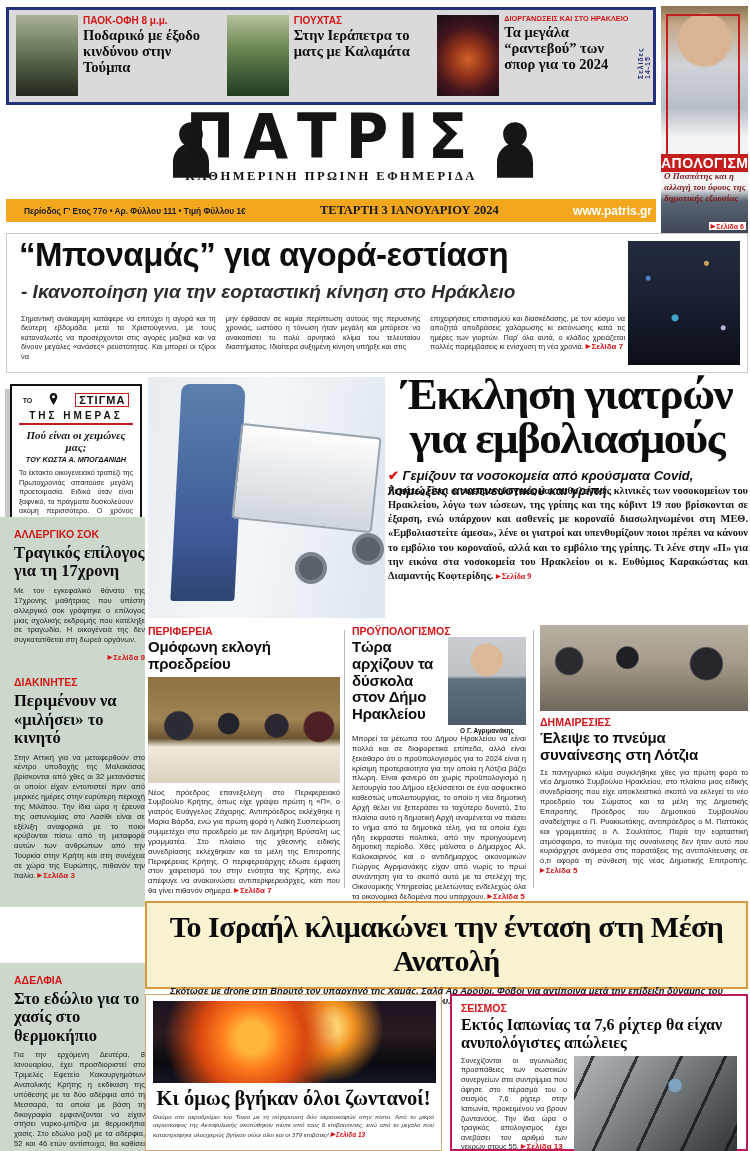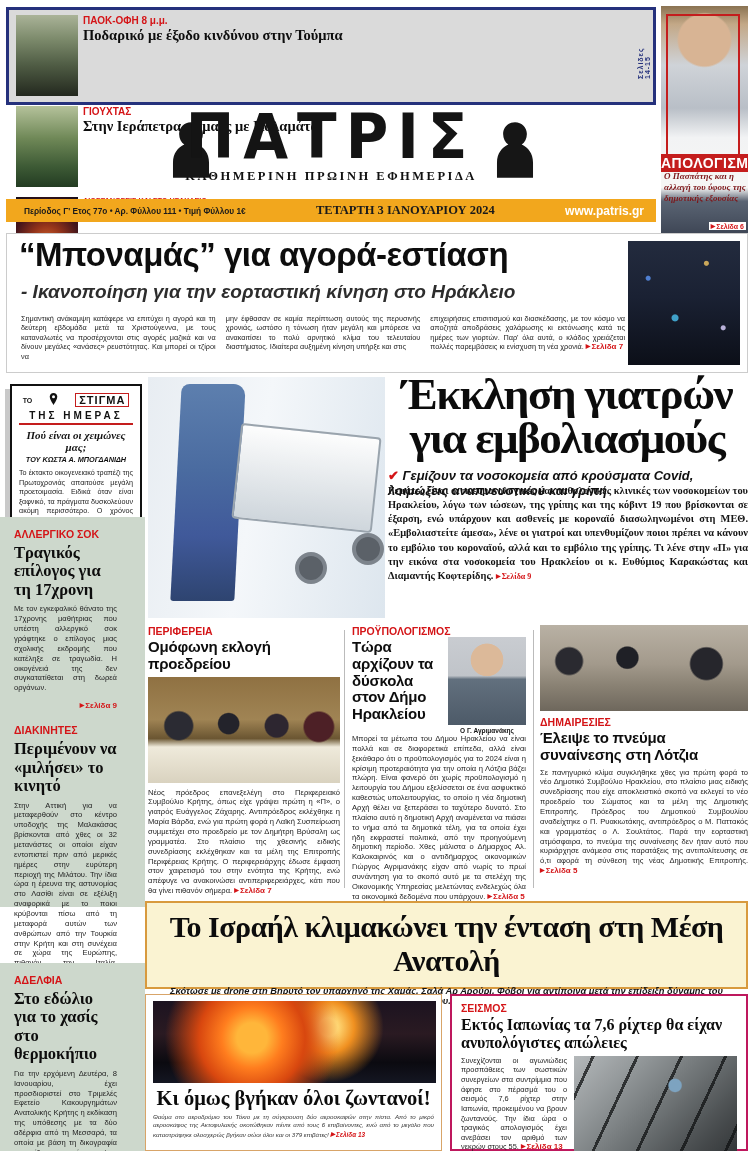--- a/index.html
+++ b/index.html
@@ -7,21 +7,21 @@
         font-family:"Liberation Sans",sans-serif;color:#111;}
   .abs{position:absolute;}
   .photo{background-size:cover;}
   .kicker{color:#d41417;font-weight:bold;font-family:"Liberation Sans",sans-serif;}
   .pageref{color:#d41417;font-weight:bold;font-size:8px;white-space:nowrap;}
   .pageref::before{content:"▶";font-size:6px;margin-right:1px;vertical-align:1px;}
   .body-sm{font-size:7.6px;line-height:1.3;text-align:justify;color:#1c1c1c;}
 
   
   .strip{left:6px;top:7px;width:650px;height:98px;background:#dadada;border:3px solid #25317c;
-         box-sizing:border-box;display:flex;padding-right:12px;flex-direction:column;}
+         box-sizing:border-box;display:flex;padding-right:12px;}
   .teaser{flex:1;display:flex;gap:5px;padding:5px 3px 5px 7px;min-width:0;}
   .tphoto{width:62px;height:81px;flex:none;}
   .p-t1{background:linear-gradient(180deg,#aab398 0%,#7c8a6b 30%,#4f5c44 62%,#23281e 100%);}
   .p-t2{background:linear-gradient(180deg,#b5c29b 0%,#6f8857 40%,#3d5a35 75%,#233c22 100%);}
   .p-t3{background:radial-gradient(circle at 50% 55%,#d1622a 0%,#93331a 30%,#43151c 60%,#160d18 100%);}
   .ttext{flex:1;min-width:0;}
   .tkick{font-size:10px;line-height:1.1;}
   .teaser:nth-child(3) .tkick{font-size:7.3px;}
   .ttitle{font-family:"Liberation Serif",serif;font-weight:bold;font-size:14.5px;line-height:1.12;margin-top:1px;color:#0d0d0d;}
   .vlabel{position:absolute;right:2px;top:50%;transform:translateY(-50%) rotate(180deg);
@@ -44,21 +44,21 @@
   .mast-title{font-family:"DejaVu Sans",sans-serif;font-weight:900;font-size:58px;letter-spacing:9px;
               line-height:1.05;color:#141414;transform:scaleY(1.08);}
   .mast-sub{font-family:"Liberation Serif",serif;font-weight:bold;font-size:12.5px;letter-spacing:2.5px;margin-top:2px;}
   .mast-portrait{position:absolute;top:14px;width:46px;height:58px;}
   .mp-left{left:162px;} .mp-right{right:118px;}
 
   
   .ybar{left:6px;top:199px;width:650px;height:23px;background:#f2a71d;display:flex;align-items:center;box-sizing:border-box;}
   .yb-left{font-size:8.3px;font-weight:bold;padding-left:18px;color:#1b1b1b;}
   .yb-center{flex:1;text-align:center;font-family:"Liberation Serif",serif;font-weight:bold;font-size:12.5px;color:#1b1b1b;}
-  .yb-right{color:#fff;font-weight:bold;font-size:12px;padding-right:12px;}
+  .yb-right{color:#fff;font-weight:bold;font-size:12px;padding-right:4px;}
 
   
   .lead{left:6px;top:233px;width:742px;height:140px;border:1px solid #ccc;box-sizing:border-box;background:#fff;}
   .lead-h{position:absolute;left:12px;top:2px;font-weight:bold;font-size:33px;letter-spacing:-.5px;color:#0d0d0d;}
   .lead-sub{position:absolute;left:14px;top:47px;font-weight:bold;font-style:italic;font-size:19px;color:#2d2d2d;}
   .lead-cols{position:absolute;left:14px;top:80px;width:604px;display:flex;gap:10px;}
   .lead-col{flex:1;font-size:7.3px;line-height:1.3;text-align:justify;color:#222;}
   .p-lead{position:absolute;right:7px;top:7px;width:112px;height:124px;background:
      radial-gradient(circle at 18% 30%,#4f7fd1 0 2px,rgba(0,0,0,0) 3px),
      radial-gradient(circle at 70% 18%,#caa75a 0 2px,rgba(0,0,0,0) 3px),
@@ -89,21 +89,21 @@
   .hosp-wheel{position:absolute;width:24px;height:24px;border-radius:50%;background:#5b6168;border:4px solid #7d848c;}
   .hw1{left:62%;bottom:14%;} .hw2{left:86%;bottom:22%;}
   .main-h{left:386px;top:372px;width:362px;text-align:center;font-family:"Liberation Serif",serif;
           font-weight:bold;font-size:45px;line-height:.98;letter-spacing:-1.5px;color:#0c0c0c;}
   .main-check{left:388px;top:468px;width:360px;font-size:13px;font-weight:bold;font-style:italic;color:#101010;}
   .check-mark{color:#d41417;font-style:normal;}
   .main-body{left:388px;top:484px;width:360px;font-family:"Liberation Serif",serif;font-weight:bold;
              font-size:10.4px;line-height:1.36;text-align:justify;color:#141414;}
 
   
-  .sidebox{background:#cdd8cc;box-sizing:border-box;padding:11px 28px 6px 14px;}
+  .sidebox{background:#cdd8cc;box-sizing:border-box;padding:11px 0 6px 14px;}
   .side1{left:0;top:517px;width:145px;height:390px;}
   .side2{left:0;top:915px;width:145px;height:236px;margin-top:48px;}
   .side-kick{font-size:10.5px;}
   .side-title{font-family:"Liberation Serif",serif;font-weight:bold;font-size:16.5px;line-height:1.12;
               margin:4px 0 5px;color:#0d0d0d;}
   .side-body{font-size:7.6px;line-height:1.3;text-align:justify;color:#222;}
   .side-page{text-align:right;margin-top:1px;}
   .side-gap{margin-top:12px;}
 
   

